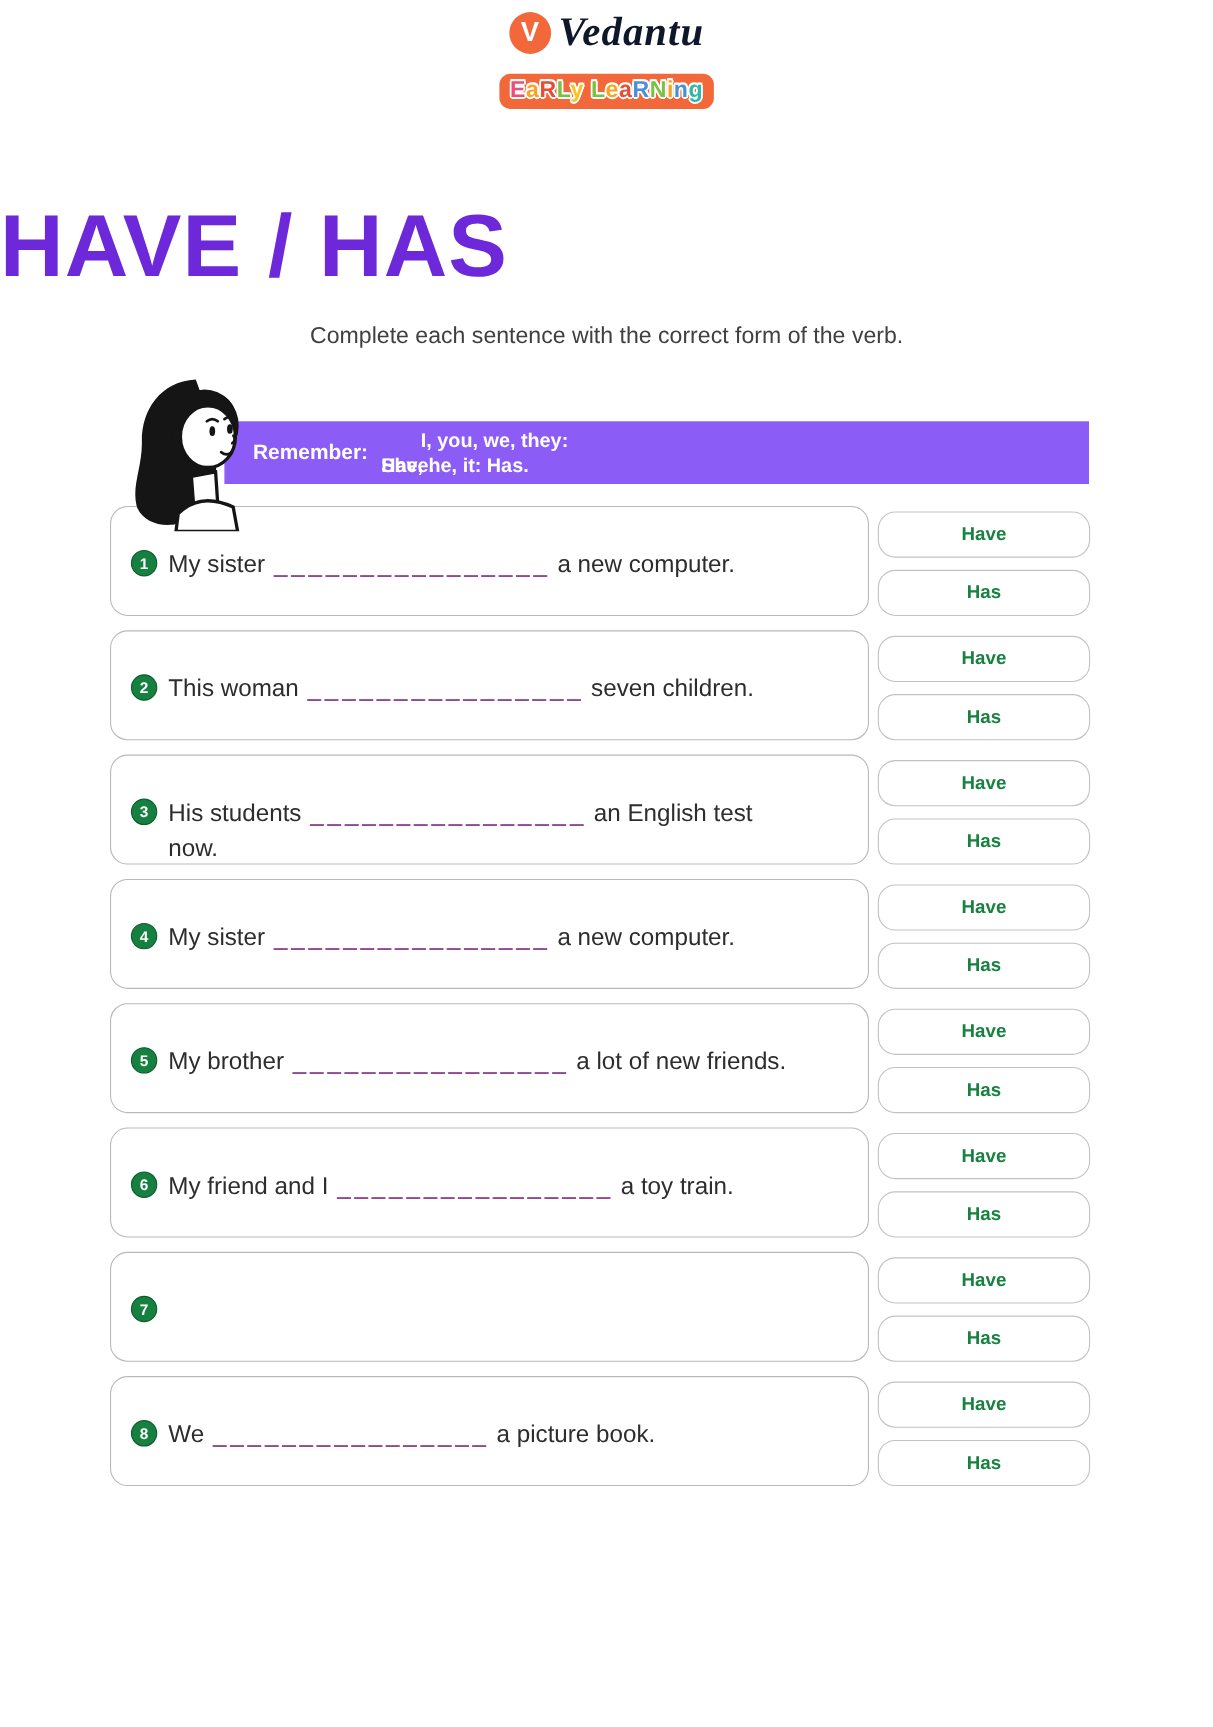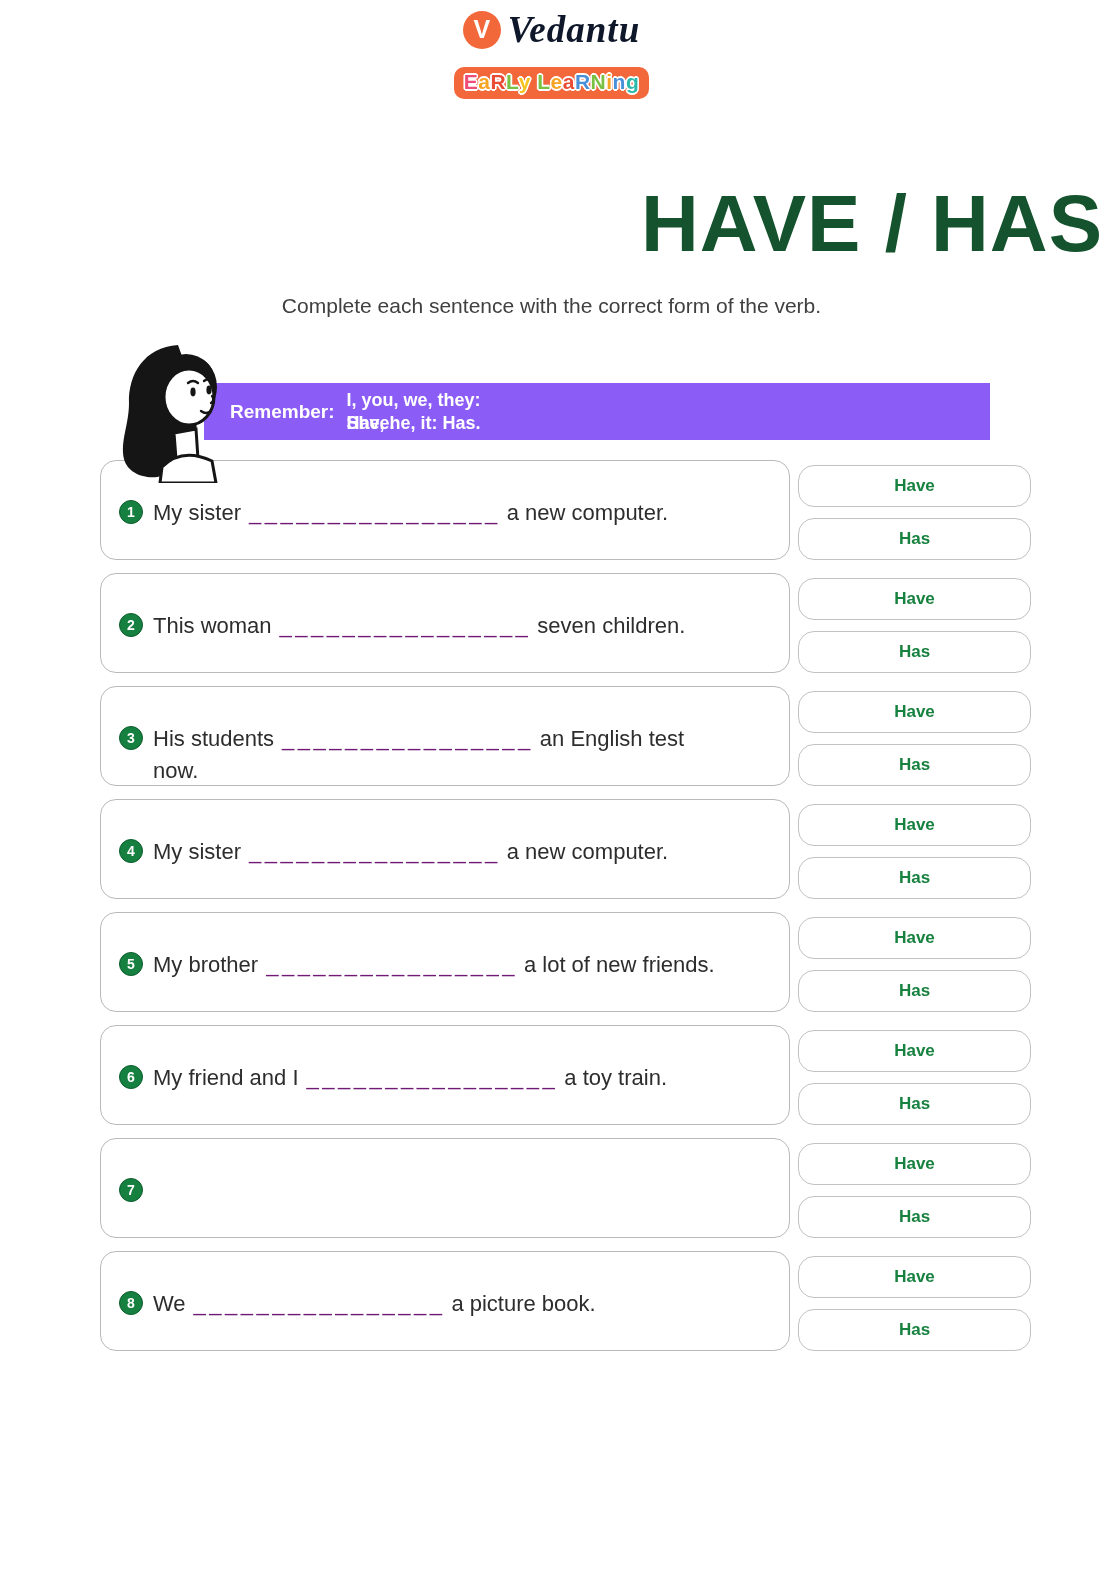--- a/index.html
+++ b/index.html
@@ -12,49 +12,49 @@
   .brand-row{display:flex;align-items:center;gap:7px;}
   .v-circle{width:38px;height:38px;border-radius:50%;background:#f2683b;color:#fff;display:flex;align-items:center;justify-content:center;font-weight:900;font-size:25px;line-height:1;}
   .brand-name{font-family:"Liberation Serif","DejaVu Serif",serif;font-style:italic;font-weight:bold;font-size:37px;color:#0f172a;letter-spacing:1px;}
   .badge-pill{margin-top:16px;background:#f2683b;border-radius:10px;padding:3px 10px 5px;}
   .badge-pill span{
     font-weight:900;font-size:21px;letter-spacing:0.5px;
     text-shadow:1.6px 0 0 #fff,-1.6px 0 0 #fff,0 1.6px 0 #fff,0 -1.6px 0 #fff,
                 1.2px 1.2px 0 #fff,-1.2px -1.2px 0 #fff,1.2px -1.2px 0 #fff,-1.2px 1.2px 0 #fff;
   }
   
-  .title{position:absolute;top:184px;left:0;width:100%;text-align:right;font-size:80px;font-weight:900;color:#14532d;letter-spacing:1px;line-height:1;}
+  .title{position:absolute;top:184px;left:0;width:100%;text-align:left;font-size:80px;font-weight:900;color:#6d28d9;letter-spacing:1px;line-height:1;}
   .subtitle{position:absolute;top:294px;left:0;width:100%;text-align:center;font-size:21px;color:#404040;}
   
   .banner{position:absolute;left:204px;top:383px;width:786px;height:57px;background:#8b5cf6;display:flex;align-items:center;z-index:1;}
   .banner-label{margin-left:26px;color:#fff;font-weight:bold;font-size:19px;white-space:nowrap;}
   .banner-lines{position:relative;margin-left:12px;flex:1;height:100%;}
   .bline{position:absolute;left:0;color:#fff;font-weight:bold;font-size:18px;white-space:nowrap;}
-  .bline1{top:7px;}
+  .bline1{top:7px;margin-left:36px;}
   .bline2a{top:30px;}
   .bline2b{top:30px;}
   .woman{position:absolute;left:116px;top:341px;width:134px;height:142px;z-index:3;}
   
   .rows{position:absolute;left:100px;top:460px;display:flex;flex-direction:column;gap:13px;z-index:2;}
   .row{display:flex;gap:8px;height:100px;}
   .card{
     width:690px;box-sizing:border-box;background:#fff;border:1.6px solid #b9b9b9;border-radius:16px;
     display:flex;align-items:flex-start;padding:36px 20px 0 18px;
   }
   .num-badge{
     flex:0 0 auto;width:24px;height:24px;margin:3px 10px 0 0;border-radius:50%;
     background:#15803f;border:1.5px solid #0d5c2d;box-sizing:border-box;
     color:#fff;font-weight:bold;font-size:14px;display:flex;align-items:center;justify-content:center;
   }
   .sentence{font-size:22px;color:#2d2d2d;line-height:1.45;}
   .blank{letter-spacing:3.5px;color:#701a75;margin:0 6px 0 8px;white-space:nowrap;}
   .after{white-space:pre-line;}
   .choices{display:flex;flex-direction:column;gap:11px;padding-top:5px;width:193px;box-sizing:border-box;}
   .choice{
-    height:44px;width:233px;background:#fff;border:1.6px solid #c2c2c2;border-radius:16px;
+    height:44px;width:193px;background:#fff;border:1.6px solid #c2c2c2;border-radius:16px;
     color:#17813f;font-weight:bold;font-size:17px;font-family:inherit;cursor:pointer;
   }
 </style>
 </head>
 <body>
 
 <div class="page">
 
   <div class="logo-wrap">
     <div class="brand-row">

